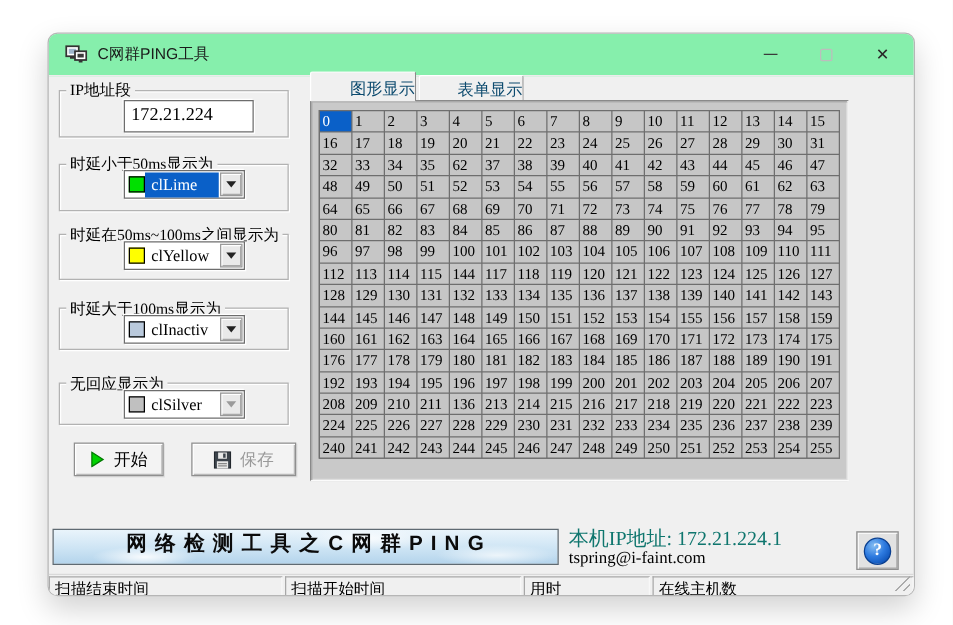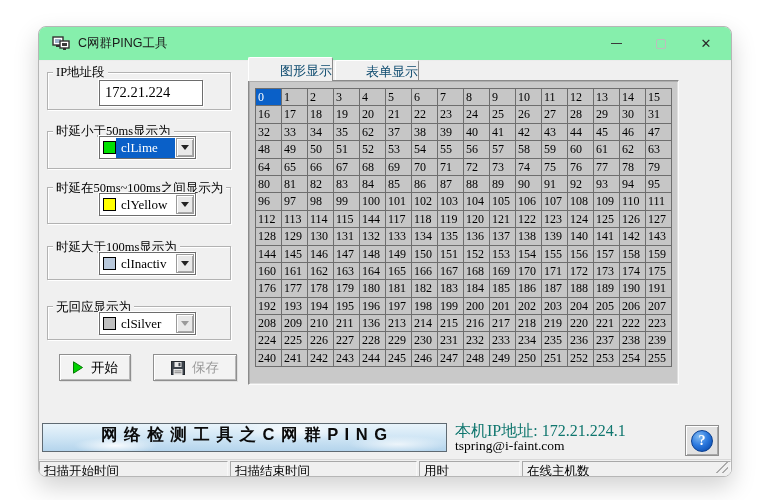--- a/index.html
+++ b/index.html
@@ -489,20 +489,20 @@
   <div id="host-ip" class="serif">
     <span>本机IP地址:</span>
     <span>172.21.224.1</span>
   </div>
   <div id="host-email" class="serif">tspring@i-faint.com</div>
   <div id="help-btn">
     <div id="help-icon">?</div>
   </div>
 
   <div id="statusbar">
+    <div class="status-panel serif" id="sp-1">扫描结束时间</div>
     <div class="status-panel serif" id="sp-0">扫描开始时间</div>
-    <div class="status-panel serif" id="sp-1">扫描结束时间</div>
     <div class="status-panel serif" id="sp-2">用时</div>
     <div class="status-panel serif" id="sp-3">在线主机数</div>
   </div>
   <div id="resize-grip"></div>
 
 </div>
 
 </body></html>

